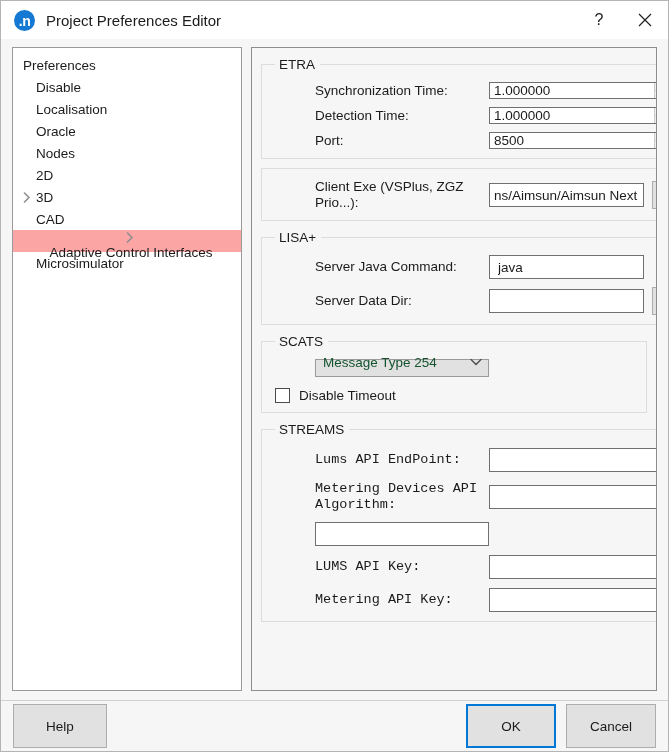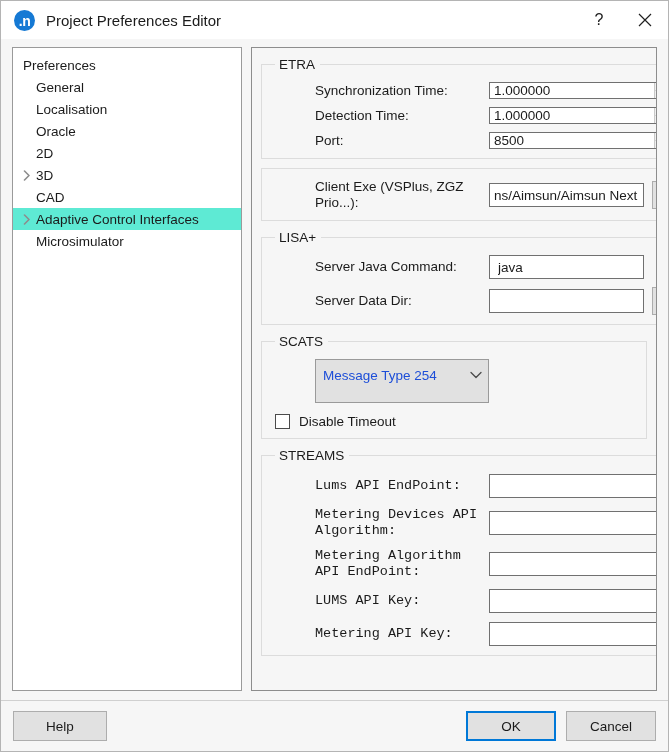--- a/index.html
+++ b/index.html
@@ -104,21 +104,21 @@
     height: 22px;
     display: flex;
     align-items: center;
     font-size: 13.5px;
     color: #1b1b1b;
     padding-left: 6px;
     box-sizing: border-box;
     white-space: nowrap;
   }
   .tree-row.root { padding-left: 8px; }
-  .tree-row.selected { background: #5eead4; }
+  .tree-row.selected { background: #fca5a5; flex-direction: column; }
   .tw {
     width: 15px;
     flex: 0 0 15px;
     display: flex;
     align-items: center;
     justify-content: center;
     color: #8d8d8d;
   }
   .tw svg { display: block; }
   .tree-indent { width: 15px; flex: 0 0 15px; }
@@ -241,29 +241,29 @@
     color: #2b2b2b;
     letter-spacing: 1.5px;
     line-height: 1;
     padding-bottom: 5px;
   }
 
   
   .combo {
     width: 174px;
     flex: 0 0 174px;
-    height: 44px;
+    height: 18px;
     box-sizing: border-box;
     border: 1px solid #9a9a9a;
     background: #e1e1e1;
     display: flex;
     align-items: center;
     padding: 0 6px 12px 7px;
     font-size: 13.5px;
-    color: #1d4ed8;
+    color: #14532d;
     cursor: default;
   }
   .combo .combo-text { flex: 1 1 auto; white-space: nowrap; overflow: hidden; }
   .combo .chev { flex: 0 0 auto; display: flex; align-items: center; color: #4a4a4a; }
 
   
   .check-row {
     display: flex;
     align-items: center;
     margin-top: 11px;
@@ -299,29 +299,29 @@
   .footer {
     height: 50px;
     min-height: 50px;
     display: flex;
     align-items: center;
     padding: 0 12px;
     box-sizing: border-box;
     background: #f6f6f6;
   }
   .btn {
-    height: 30px;
+    height: 44px;
     box-sizing: border-box;
     background: #e1e1e1;
     border: 1px solid #adadad;
     font-family: "Liberation Sans", sans-serif;
     font-size: 13.5px;
     color: #1b1b1b;
     cursor: default;
-    padding: 6px 10px;
+    padding: 12px 10px;
   }
   .btn.help-btn { width: 94px; }
   .btn.ok-btn {
     width: 90px;
     border: 2px solid #0078d7;
     background: #e1e1e1;
   }
   .btn.cancel-btn { width: 90px; margin-left: 10px; }
   .footer-spacer { flex: 1 1 auto; }
 </style>
@@ -346,29 +346,33 @@
 
   <div class="content">
 
     <div class="tree-panel">
       <div class="tree-row root">
         <span class="tree-label">Preferences</span>
       </div>
 
       <div class="tree-row">
         <span class="tree-indent"></span>
-        <span class="tree-label">General</span>
+        <span class="tree-label">Disable</span>
       </div>
       <div class="tree-row">
         <span class="tree-indent"></span>
         <span class="tree-label">Localisation</span>
       </div>
       <div class="tree-row">
         <span class="tree-indent"></span>
         <span class="tree-label">Oracle</span>
+      </div>
+      <div class="tree-row">
+        <span class="tree-indent"></span>
+        <span class="tree-label">Nodes</span>
       </div>
       <div class="tree-row">
         <span class="tree-indent"></span>
         <span class="tree-label">2D</span>
       </div>
       <div class="tree-row">
         <span class="tw">
           <svg width="8" height="11" viewBox="0 0 8 11">
               <path d="M1.5 1 L6 5.5 L1.5 10" stroke="#8d8d8d" stroke-width="1.6" fill="none" stroke-linecap="round" stroke-linejoin="round"></path>
             </svg>
@@ -525,21 +529,20 @@
         </div>
 
         <div class="field-row">
           <div class="field-label">Metering Devices API Algorithm:</div>
           <div class="field-ctrl">
             <input class="tinput" type="text" value="" style="">
           </div>
         </div>
 
         <div class="field-row">
-          <div class="field-label">Metering Algorithm API EndPoint:</div>
           <div class="field-ctrl">
             <input class="tinput" type="text" value="" style="">
           </div>
         </div>
 
         <div class="field-row">
           <div class="field-label">LUMS API Key:</div>
           <div class="field-ctrl">
             <input class="tinput" type="text" value="" style="">
           </div>

